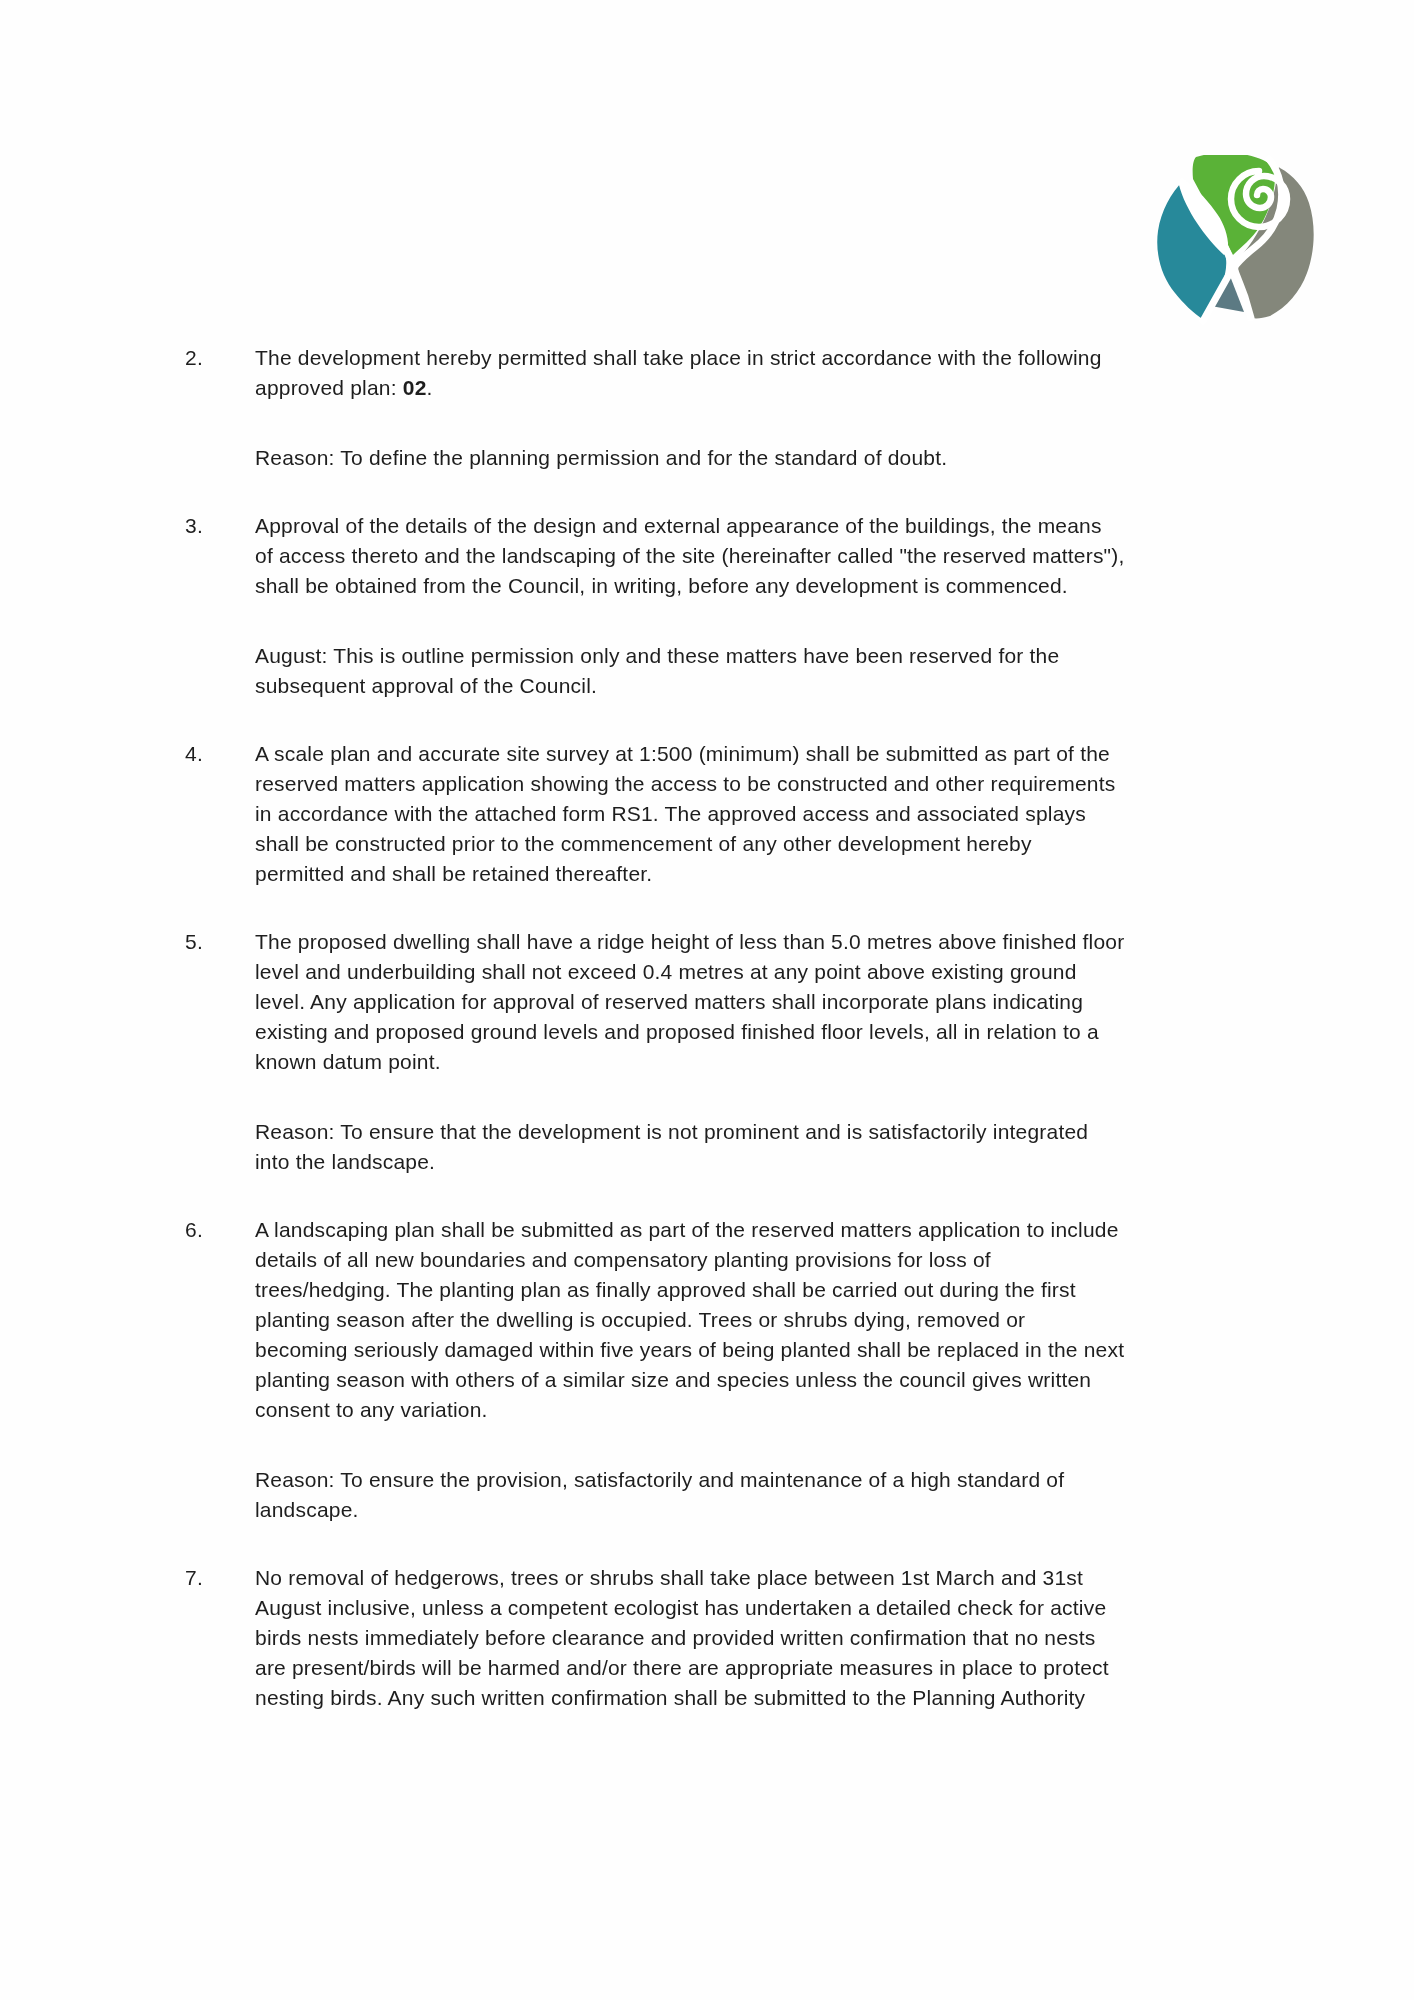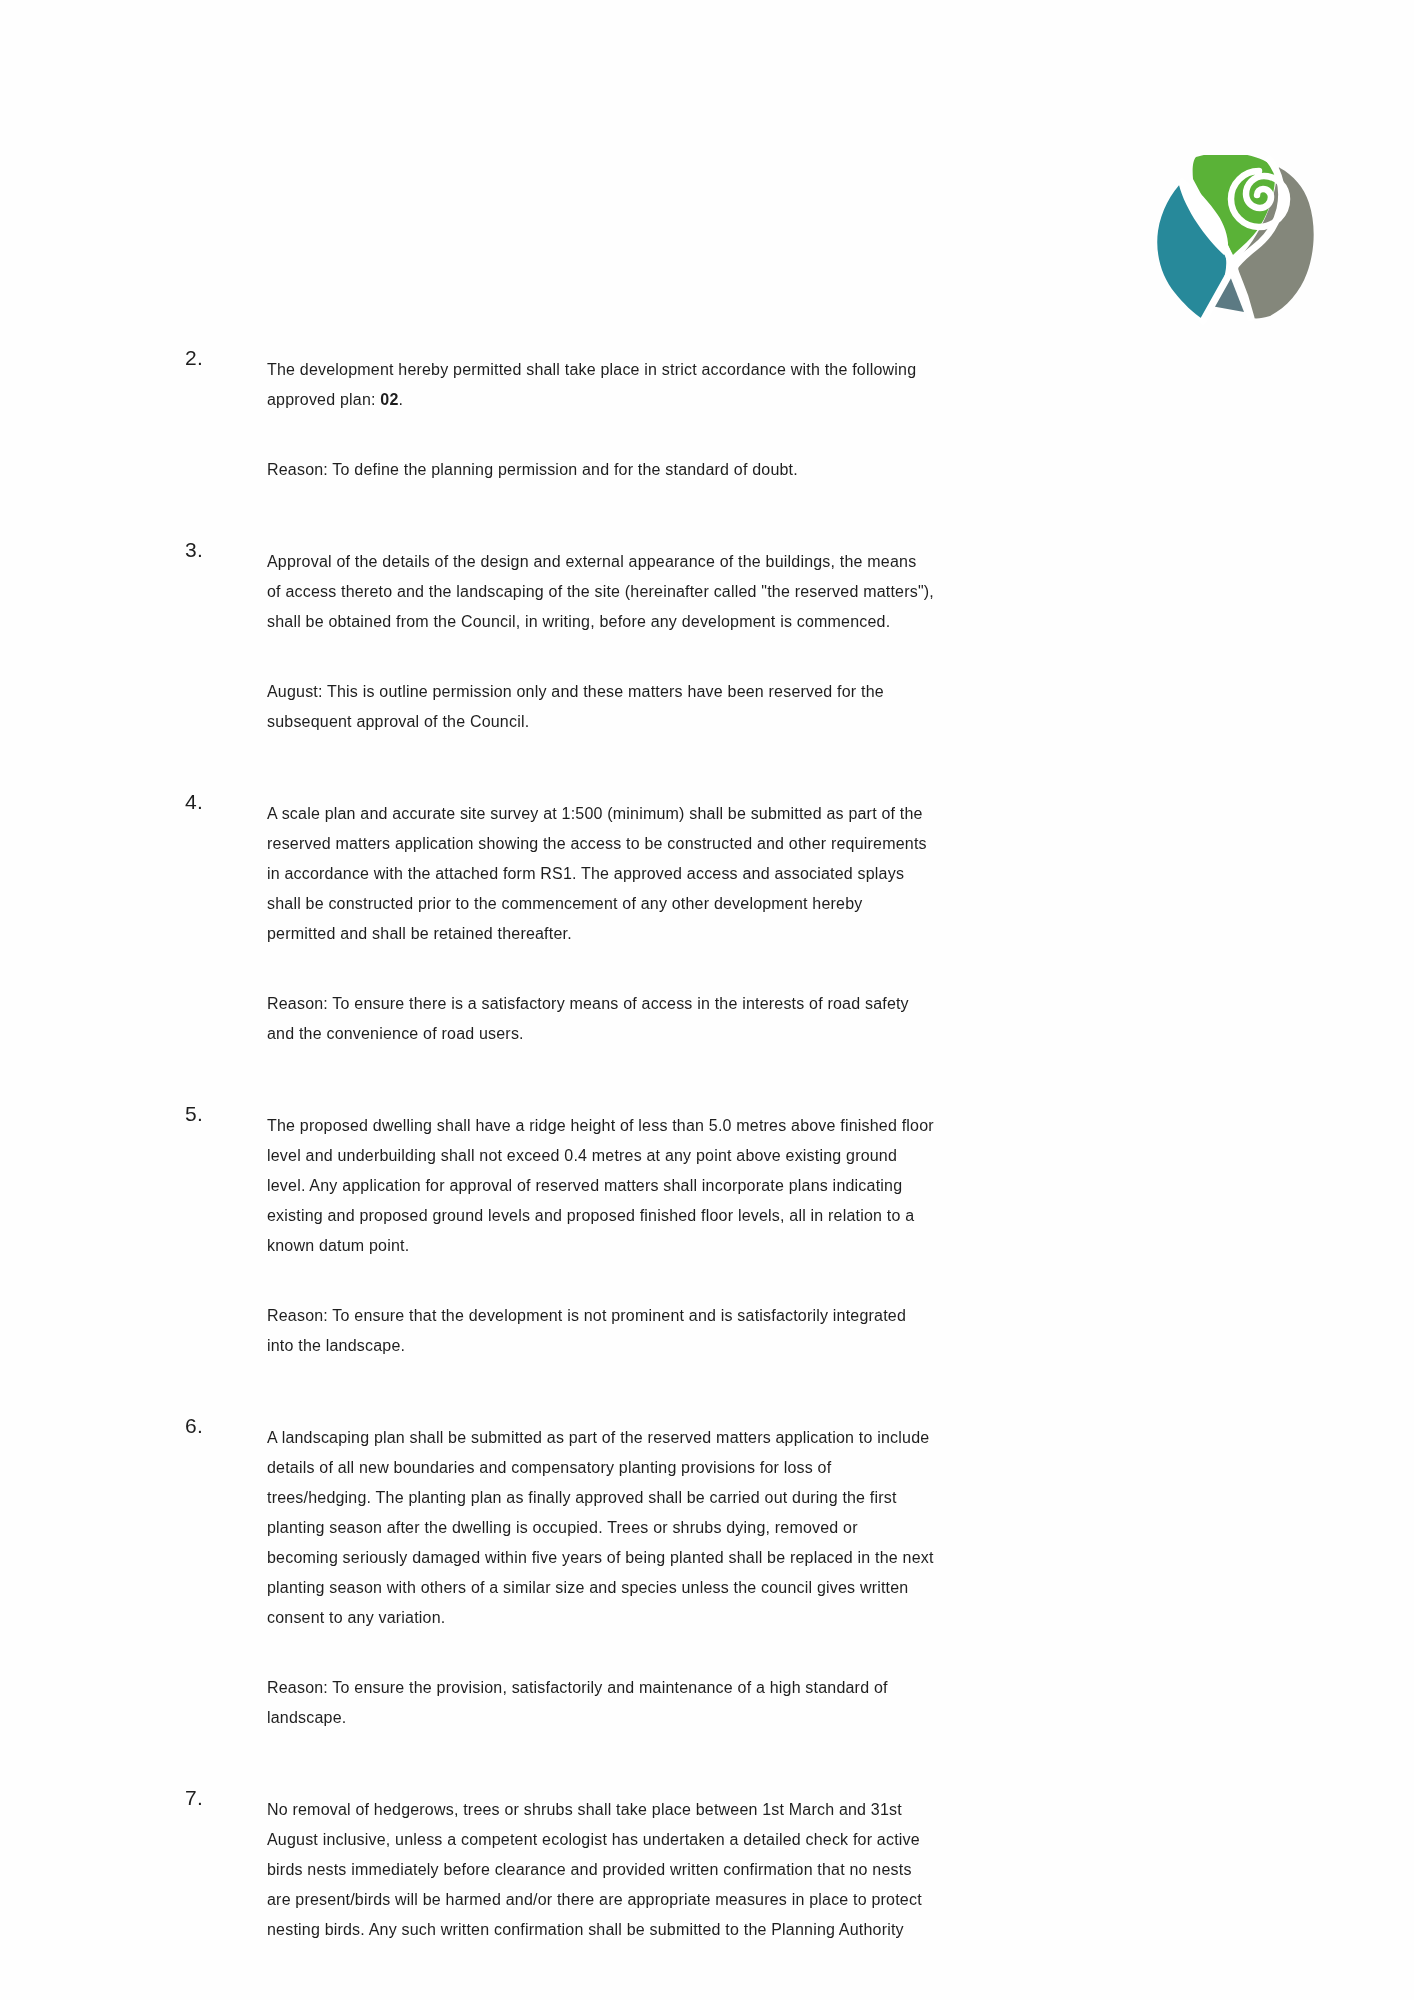--- a/index.html
+++ b/index.html
@@ -32,22 +32,22 @@
   .condition + .condition { margin-top: 38px; }
   .num {
     flex: none;
     width: 70px;
     font-size: 21px;
     line-height: 30px;
     letter-spacing: 0.2px;
   }
   .body { flex: none; width: 1115px; }
   .para {
-    margin: 12px;
-    font-size: 16px;
+    margin: 0;
+    font-size: 21px;
     line-height: 30px;
     letter-spacing: 0.2px;
     white-space: pre-line;
   }
   .reason { margin-top: 40px; }
   .bold { font-weight: 700; text-align: center; }
 </style>
 </head>
 <body>
 
@@ -140,22 +140,20 @@
     </section>
 
     <section class="condition">
       <div class="num">4.</div>
       <div class="body">
         <p class="para">A scale plan and accurate site survey at 1:500 (minimum) shall be submitted as part of the
 reserved matters application showing the access to be constructed and other requirements
 in accordance with the attached form RS1. The approved access and associated splays
 shall be constructed prior to the commencement of any other development hereby
 permitted and shall be retained thereafter.</p>
-        <p class="para reason">Reason: To ensure there is a satisfactory means of access in the interests of road safety
-and the convenience of road users.</p>
       </div>
     </section>
 
     <section class="condition">
       <div class="num">5.</div>
       <div class="body">
         <p class="para">The proposed dwelling shall have a ridge height of less than 5.0 metres above finished floor
 level and underbuilding shall not exceed 0.4 metres at any point above existing ground
 level. Any application for approval of reserved matters shall incorporate plans indicating
 existing and proposed ground levels and proposed finished floor levels, all in relation to a

